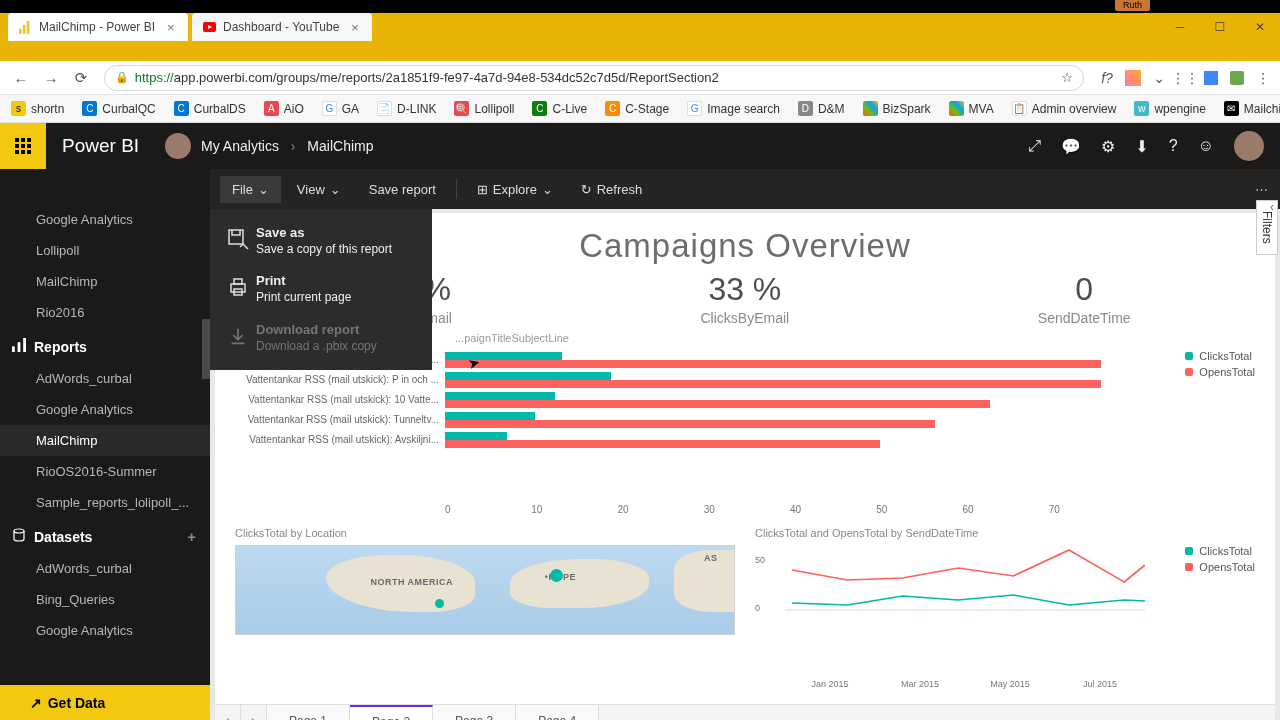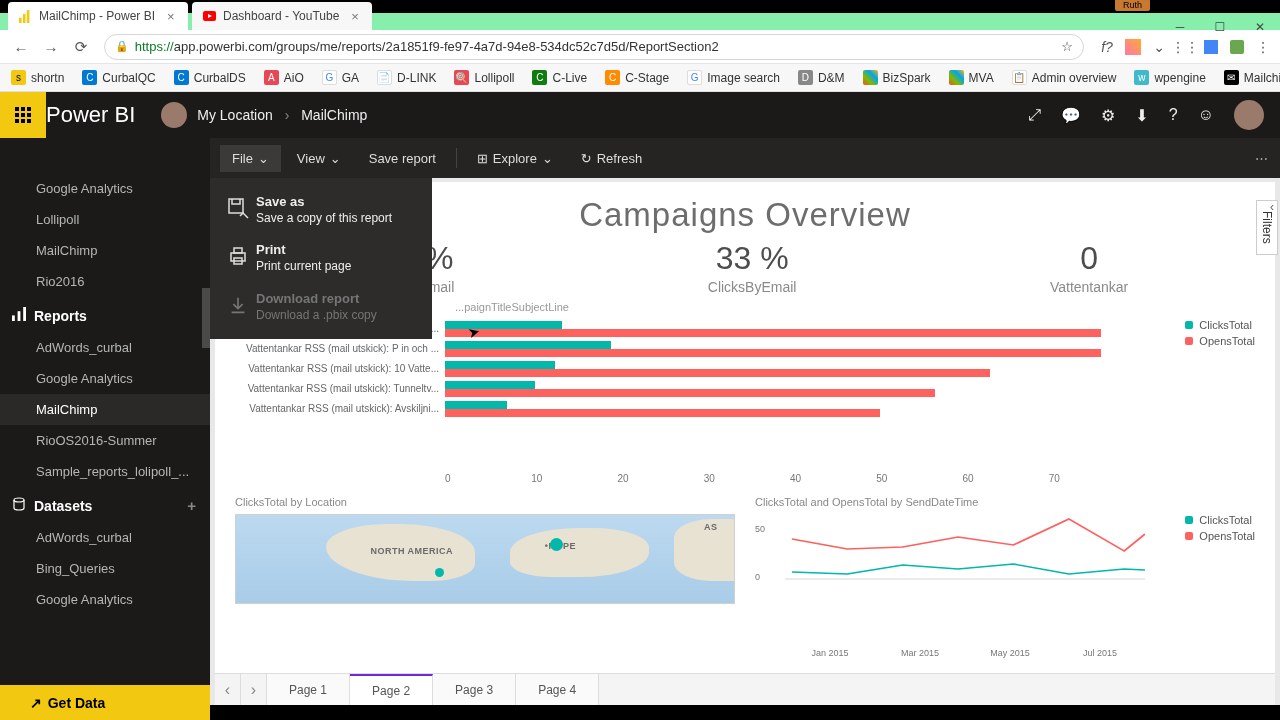--- a/index.html
+++ b/index.html
@@ -4,21 +4,21 @@
 <style>
 * { margin: 0; padding: 0; box-sizing: border-box; font-family: "Segoe UI", Arial, sans-serif; }
 body { width: 1280px; height: 720px; overflow: hidden; background: #000; position: relative; }
 
 
 .os-bar { height: 13px; background: #000; position: relative; }
 .os-user { position: absolute; right: 130px; top: -1px; background: #c9792f; color: #000; font-size: 9px; padding: 1px 8px; border-radius: 2px; }
 
 
 .chrome { background: #fff; }
-.tab-strip { height: 17px; background: #86efac; display: flex; align-items: flex-end; padding-left: 8px; position: relative; }
+.tab-strip { height: 48px; background: #eab308; display: flex; align-items: flex-start; padding-left: 8px; position: relative; }
 .tab { height: 28px; background: #f7f7f7; border-radius: 4px 4px 0 0; display: flex; align-items: center; padding: 0 10px; font-size: 12px; color: #444; margin-right: 4px; min-width: 180px; }
 .tab.active { background: #fff; }
 .tab-favicon { width: 14px; height: 14px; margin-right: 7px; display: inline-flex; align-items: center; justify-content: center; }
 .tab-close { margin-left: 12px; color: #777; font-size: 13px; }
 .win-ctrls { position: absolute; right: 0; top: 0; display: flex; }
 .win-btn { width: 40px; height: 28px; display: flex; align-items: center; justify-content: center; color: #444; font-size: 12px; }
 
 .addr-bar { height: 34px; background: #fff; display: flex; align-items: center; padding: 0 6px; border-bottom: 1px solid #e5e5e5; }
 .nav-btn { width: 30px; height: 30px; display: flex; align-items: center; justify-content: center; color: #555; font-size: 15px; }
 .addr-input { flex: 1; display: flex; align-items: center; height: 26px; border: 1px solid #d6d6d6; border-radius: 13px; padding: 0 10px; font-size: 13px; color: #333; margin: 0 8px; }
@@ -26,21 +26,21 @@
 .addr-icon { width: 22px; height: 22px; display: flex; align-items: center; justify-content: center; margin-left: 4px; color: #555; font-size: 14px; }
 .addr-star { color: #444; }
 
 .bookmarks { height: 28px; background: #f7f7f7; border-bottom: 1px solid #e0e0e0; display: flex; align-items: center; padding: 0 6px; gap: 8px; font-size: 12px; color: #333; }
 .bm { display: flex; align-items: center; gap: 5px; padding: 3px 5px; white-space: nowrap; }
 .bm-icon { width: 15px; height: 15px; display: inline-flex; align-items: center; justify-content: center; font-size: 10px; color: #fff; border-radius: 2px; }
 
 
 .pbi-header { height: 46px; background: #1b1a19; display: flex; align-items: center; color: #fff; }
 .waffle { width: 46px; height: 46px; background: #f2c811; display: flex; align-items: center; justify-content: center; color: #000; font-size: 18px; }
-.logo { font-size: 22px; margin-left: 0; font-weight: 400; }
+.logo { font-size: 19px; margin-left: 16px; font-weight: 400; }
 .avatar-sm { width: 26px; height: 26px; border-radius: 50%; background: #9a7a6a; margin: 0 10px 0 26px; }
 .bc { font-size: 14px; color: #eee; }
 .bc-sep { margin: 0 8px; color: #888; }
 .hdr-right { margin-left: auto; display: flex; align-items: center; gap: 20px; padding-right: 16px; }
 .hdr-icon { color: #eee; font-size: 16px; }
 .avatar-lg { width: 30px; height: 30px; border-radius: 50%; background: #9a7a6a; }
 
 
 .app-body { display: flex; height: 567px; background: #1b1a19; }
 .hamburger { position: absolute; left: 14px; top: 170px; color: #ccc; font-size: 17px; }
@@ -262,21 +262,21 @@
         <rect x="6" y="6" width="4" height="4" fill="#000"></rect>
         <rect x="12" y="6" width="4" height="4" fill="#000"></rect>
         <rect x="0" y="12" width="4" height="4" fill="#000"></rect>
         <rect x="6" y="12" width="4" height="4" fill="#000"></rect>
         <rect x="12" y="12" width="4" height="4" fill="#000"></rect>
       </svg>
   </div>
   <div class="logo">Power BI</div>
   <div class="avatar-sm"></div>
   <div class="bc">
-    <span>My Location</span>
+    <span>My Analytics</span>
     <span class="bc-sep">›</span>
     <span>MailChimp</span>
   </div>
   <div class="hdr-right">
     <span class="hdr-icon">⤢</span>
     <span class="hdr-icon">💬</span>
     <span class="hdr-icon">⚙</span>
     <span class="hdr-icon">⬇</span>
     <span class="hdr-icon">?</span>
     <span class="hdr-icon">☺</span>
@@ -405,21 +405,21 @@
           <div class="kpi">
             <div class="kpi-val">131 %</div>
             <div class="kpi-lbl">OpensByEmail</div>
           </div>
           <div class="kpi">
             <div class="kpi-val">33 %</div>
             <div class="kpi-lbl">ClicksByEmail</div>
           </div>
           <div class="kpi">
             <div class="kpi-val">0</div>
-            <div class="kpi-lbl">Vattentankar</div>
+            <div class="kpi-lbl">SendDateTime</div>
           </div>
         </div>
 
         <div class="subj-line">...paignTitleSubjectLine</div>
 
         <div class="bar-chart">
           <div class="bar-labels">
             <div>Vattentankar RSS (mail utskick): Ár SBR l...</div>
             <div>Vattentankar RSS (mail utskick): P in och ...</div>
             <div>Vattentankar RSS (mail utskick): 10 Vatte...</div>

